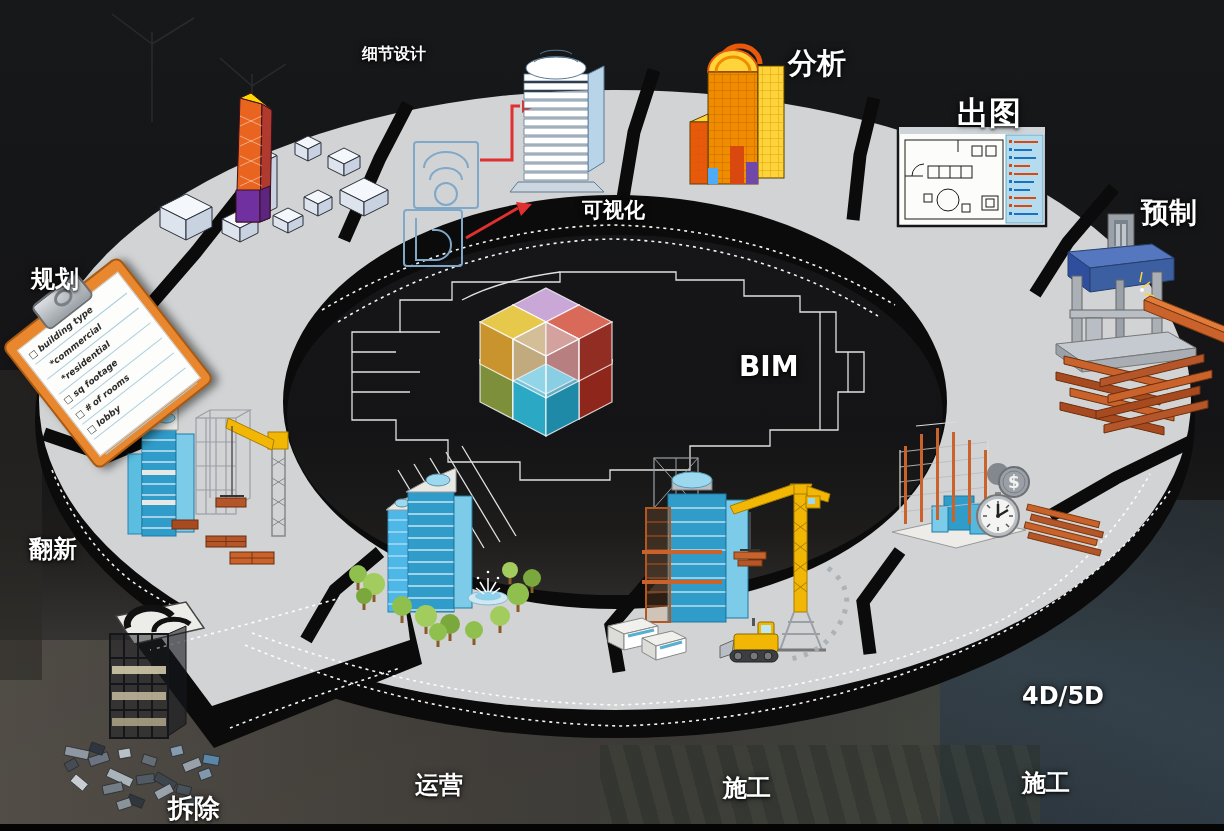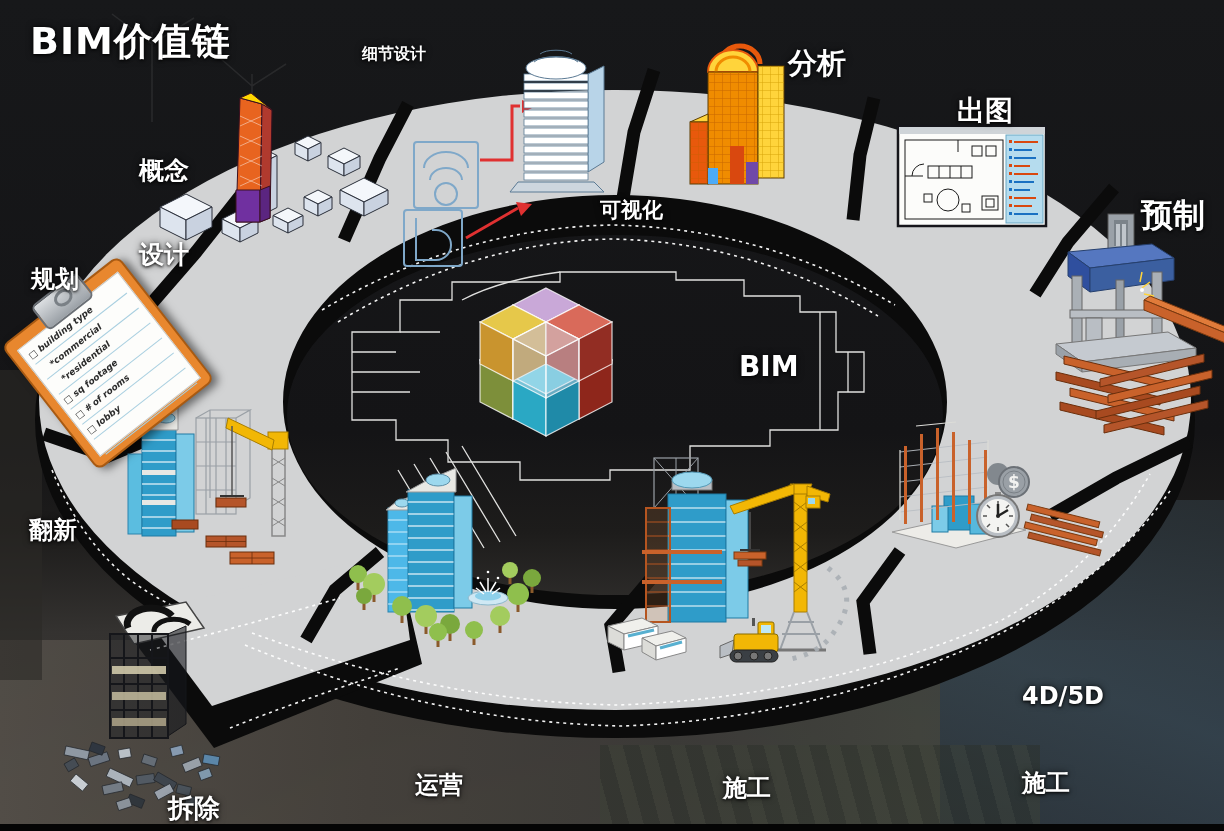--- a/index.html
+++ b/index.html
@@ -543,33 +543,28 @@
       <div class="clip-line">□ sq footage</div>
       <div class="clip-line">□ # of rooms</div>
       <div class="clip-line">□ lobby</div>
       <div class="clip-line"></div>
     </div>
     <div class="clip-clip">
         <div class="clip-hole"></div>
       </div>
   </div>
 
-  <div class="lbl" style="left:30px;top:16px;font-size:38px;letter-spacing:1px">BIM价值链</div>
-
-  <div class="lbl" style="left:139px;top:101px;font-size:25px;line-height:28px">
-    <span>概念</span>
-    <span>设计</span>
-  </div>
+
   <div class="lbl" style="left:362px;top:44px;font-size:16px">细节设计</div>
-  <div class="lbl" style="left:600px;top:196px;font-size:21px">可视化</div>
+  <div class="lbl" style="left:582px;top:196px;font-size:21px">可视化</div>
   <div class="lbl" style="left:788px;top:44px;font-size:29px">分析</div>
-  <div class="lbl" style="left:957px;top:92px;font-size:28px">出图</div>
-  <div class="lbl" style="left:1141px;top:194px;font-size:32px">预制</div>
+  <div class="lbl" style="left:957px;top:92px;font-size:32px">出图</div>
+  <div class="lbl" style="left:1141px;top:194px;font-size:28px">预制</div>
   <div class="lbl" style="left:31px;top:263px;font-size:24px">规划</div>
-  <div class="lbl" style="left:29px;top:514px;font-size:24px">翻新</div>
+  <div class="lbl" style="left:29px;top:533px;font-size:24px">翻新</div>
   <div class="lbl" style="left:168px;top:791px;font-size:26px">拆除</div>
   <div class="lbl" style="left:415px;top:713px;font-size:24px;line-height:29px">
     <span>运营</span>
     
   </div>
   <div class="lbl" style="left:723px;top:716px;font-size:24px;line-height:29px">
     <span>施工</span>
     
   </div>
   <div class="lbl" style="left:1022px;top:624px;font-size:24px;line-height:29px">

